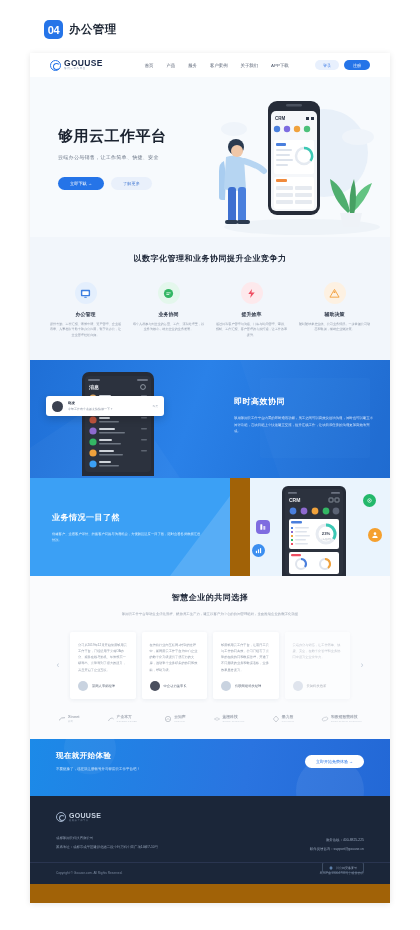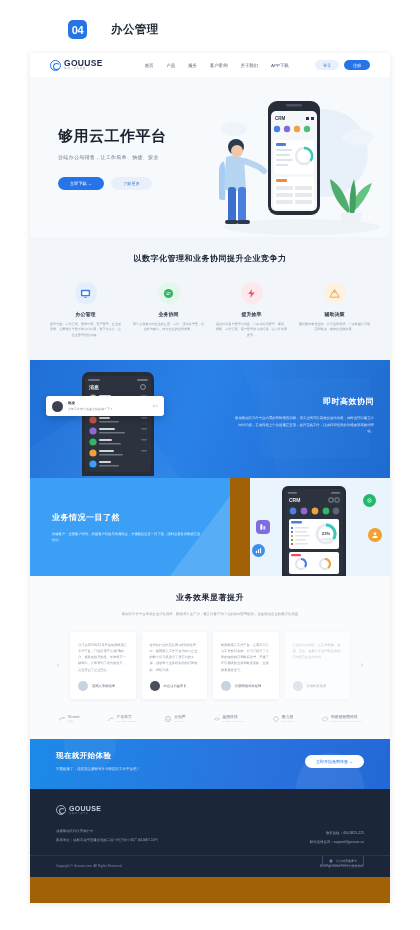--- a/index.html
+++ b/index.html
@@ -5,21 +5,21 @@
   * { box-sizing: border-box; margin: 0; padding: 0; }
   body {
     width: 420px; height: 930px;
     background: #ffffff;
     font-family: "Liberation Sans", sans-serif;
     overflow: hidden;
   }
   .page { position: relative; width: 420px; height: 930px; }
 
   
-  .badge-row { display: flex; align-items: center; gap: 24px; padding: 20px 0 0 68px; }
+  .badge-row { display: flex; align-items: center; gap: 6px; padding: 20px 0 0 44px; }
   .badge-num {
     width: 19px; height: 19px; border-radius: 5px; background: #2574e8;
     color: #fff; font-size: 11px; font-weight: bold;
     display: flex; align-items: center; justify-content: center;
     letter-spacing: -0.3px;
   }
   .badge-label { font-size: 11.5px; font-weight: bold; color: #1d2634; letter-spacing: 0.4px; }
 
   
   .site { position: absolute; left: 30px; top: 53px; width: 360px; height: 850px;
@@ -65,21 +65,21 @@
   .feat-ico { width: 22px; height: 22px; border-radius: 50%; margin: 0 auto;
               display: flex; align-items: center; justify-content: center; font-size: 9px; }
   .fi1 { background: #e4effd; } .fi2 { background: #e4f7ec; }
   .fi3 { background: #fde9ec; } .fi4 { background: #fdf1e2; }
   .feat-name { font-size: 5px; font-weight: bold; color: #2a3344; margin-top: 7px; }
   .feat-desc { font-size: 3.1px; color: #8b95a5; line-height: 1.75; margin-top: 5px; }
 
   
   .collab { position: relative; height: 118px; overflow: hidden;
             background: linear-gradient(110deg,#1f6fd6 0%,#2a81e8 45%,#1b68cf 100%); }
-  .collab-copy { position: absolute; right: 16px; top: 36px; width: 140px; text-align: right; }
+  .collab-copy { position: absolute; right: 16px; top: 36px; width: 140px; }
   .collab-title { font-size: 8px; font-weight: bold; color: #fff; letter-spacing: .5px; }
   .collab-desc { font-size: 3.4px; color: #d7e6fb; line-height: 1.9; margin-top: 8px; }
   .chat-mock { position: absolute; left: 52px; top: 12px; width: 72px; height: 104px;
                background: #262c38; border-radius: 7px 7px 0 0; padding: 4px 3px; }
   .chat-bubble { position: absolute; left: 16px; top: 36px; width: 118px; height: 20px;
                  background: #fff; border-radius: 3px; box-shadow: 0 3px 9px rgba(0,0,0,.18);
                  display: flex; align-items: center; gap: 5px; padding: 0 6px; }
 
   
   .stats { position: relative; height: 98px; display: flex; gap: 20px; }
@@ -107,21 +107,21 @@
            color: #c2ccd9; font-size: 9px; }
   .logos { display: flex; justify-content: space-between; align-items: center;
            padding: 16px 28px 2px; }
   .logo { display: flex; align-items: center; gap: 2px; opacity: .62; }
   .logo-g { width: 8px; height: 8px; }
   .logo-t { line-height: 1.15; }
   .logo-n { font-size: 3.8px; font-weight: bold; color: #6d7686; white-space: nowrap; }
   .logo-s { font-size: 2.2px; color: #a7b0bd; letter-spacing: .2px; white-space: nowrap; }
 
   
-  .cta { position: relative; height: 50px; overflow: hidden;
+  .cta { position: relative; height: 57px; overflow: hidden;
          background: linear-gradient(100deg,#1c8ae8 0%,#2a74e0 60%,#2368d6 100%); }
   .cta-copy { position: absolute; left: 26px; top: 12px; }
   .cta-title { font-size: 7.5px; font-weight: bold; color: #fff; letter-spacing: .4px; }
   .cta-sub { font-size: 3.5px; color: #d3e7fb; margin-top: 6px; }
   .cta-btn { position: absolute; right: 26px; top: 16px; background: #fff; color: #2574e8;
              font-size: 4px; padding: 4px 11px; border-radius: 9px; white-space: nowrap; }
 
   
   .footer { background: #1b2639; padding: 16px 26px 0; height: 88px; position: relative; }
   .f-brand { display: flex; align-items: center; gap: 3px; }
@@ -411,21 +411,21 @@
           <svg width="7" height="7" viewBox="0 0 24 24">
               <rect x="3" y="13" width="4" height="8" fill="#fff"></rect>
               <rect x="10" y="8" width="4" height="13" fill="#fff"></rect>
               <rect x="17" y="4" width="4" height="17" fill="#fff"></rect>
             </svg>
         </div>
       </div>
     </div>
 
     <div class="testi">
-      <div class="sec-title">业务效果显著提升</div>
+      <div class="sec-title">智慧企业的共同选择</div>
       <div class="testi-sub">够用云工作平台帮助企业优化流程、解放员工生产力，建立以客户为中心的协同管理组织，全面推动企业的数字化转型</div>
       <div class="cards">
         <div class="arrow">‹</div>
         <div class="card">
           <div class="card-txt">公司从2019年12月开始使用够用云工作平台，已经运用于完成OA办公、服务在线考勤机、年假规范一键导出、完整导到了很大的提升，并且开启了企业互联。</div>
           <div class="card-ftr">
             <div class="avatar"></div>
             <div class="card-who">新网人事部经理</div>
           </div>
         </div>

